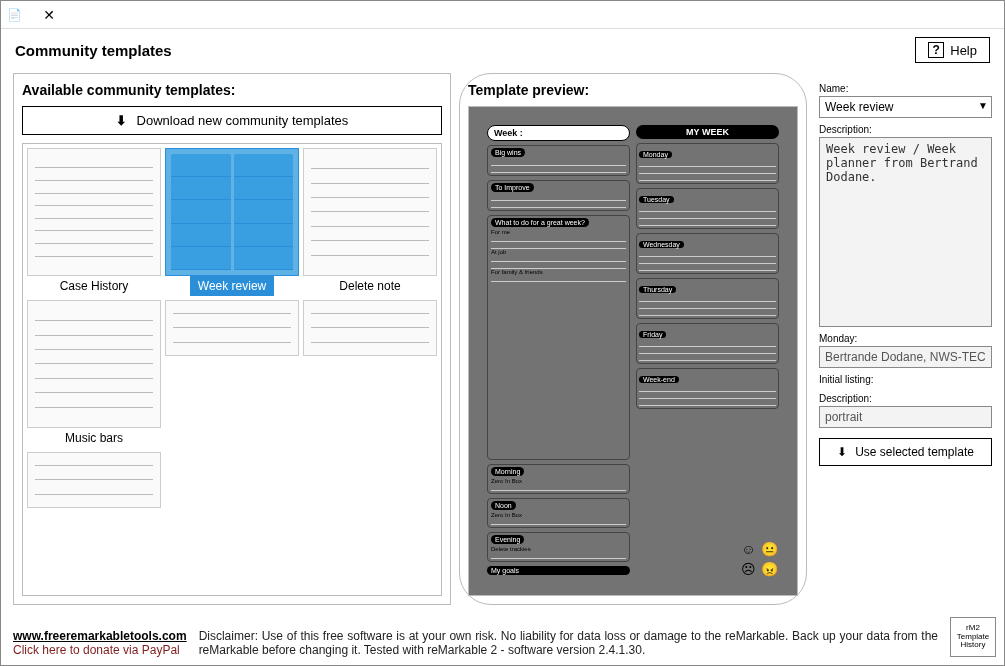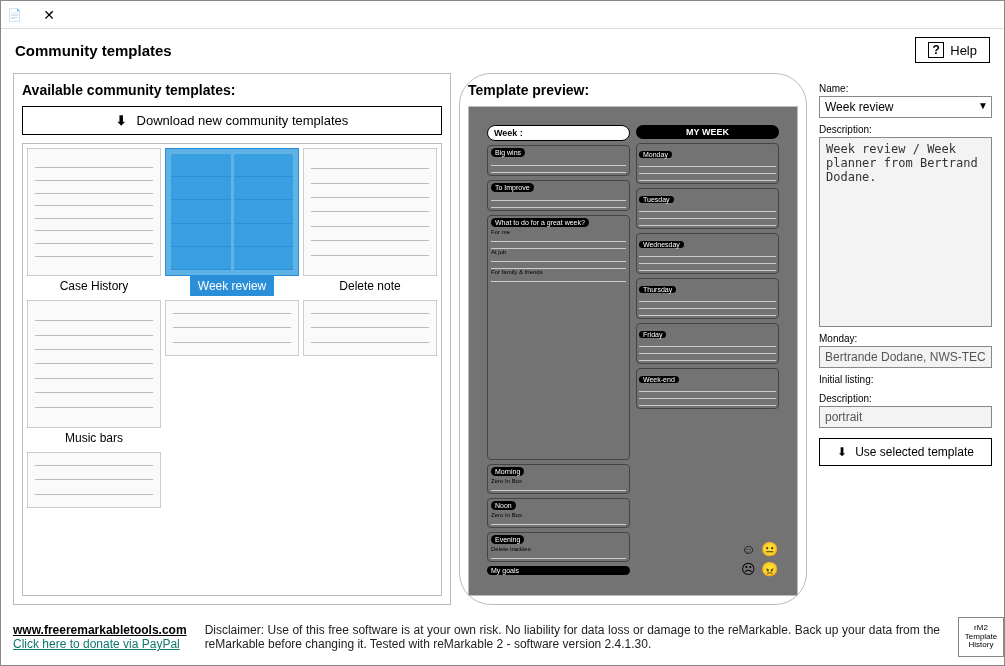--- a/index.html
+++ b/index.html
@@ -40,23 +40,23 @@
 .prev-line { border-bottom: 1px solid #ccc; height: 7px; }
 .emoji-row { display: flex; justify-content: flex-end; gap: 6px; font-size: 14px; }
 .field-label { font-size: 10px; margin-top: 6px; margin-bottom: 2px; }
 .combo, .txt, .txt-ro { width: 100%; border: 1px solid #888; padding: 3px 5px; font-size: 12px; font-family: inherit; }
 .combo { appearance: none; background: #fff; }
 .combo-wrap { position: relative; }
 .combo-arrow { position: absolute; right: 4px; top: 4px; pointer-events: none; font-size: 10px; }
 .desc-box { width: 100%; height: 190px; border: 1px solid #888; padding: 4px 6px; font-size: 12px; background: #f3f3f3; color: #333; resize: none; }
 .txt-ro { background: #f3f3f3; color: #555; }
 .use-btn { border: 1px solid #000; background: #fff; width: 100%; padding: 6px; font-size: 12px; display: flex; align-items: center; justify-content: center; gap: 8px; cursor: pointer; margin-top: 10px; }
-.footer { display: flex; align-items: center; padding: 6px 0 8px 12px; gap: 18px; border-top: none; }
+.footer { display: flex; align-items: flex-end; padding: 6px 8px 8px 12px; gap: 12px; border-top: none; }
 .footer-links { display: flex; flex-direction: column; font-size: 12px; }
-.footer-links a { color: #0f766e; text-decoration: underline; cursor: pointer; }
+.footer-links a { color: #7f1d1d; cursor: pointer; }
 .footer-links .site { font-weight: bold; color: #000; text-decoration: underline; }
 .disclaimer { flex: 1; font-size: 12px; color: #222; text-align: justify; }
 .footer-logo { width: 46px; height: 40px; border: 1px solid #888; font-size: 8px; text-align: center; display: flex; flex-direction: column; justify-content: center; line-height: 1.1; }
 
 .thumb-lines { width: 90%; height: 80%; display: flex; flex-direction: column; justify-content: space-around; }
 .thumb-lines div { border-bottom: 1px solid #bbb; }
 .thumb-fish { width: 90%; height: 70%; }
 .sel-thumb { width: 92%; height: 92%; display: flex; gap: 3px; }
 .sel-col { flex: 1; background: #3a9fe0; border-radius: 2px; display: flex; flex-direction: column; }
 .sel-col div { flex: 1; border-bottom: 1px solid #2a8fd8; }

